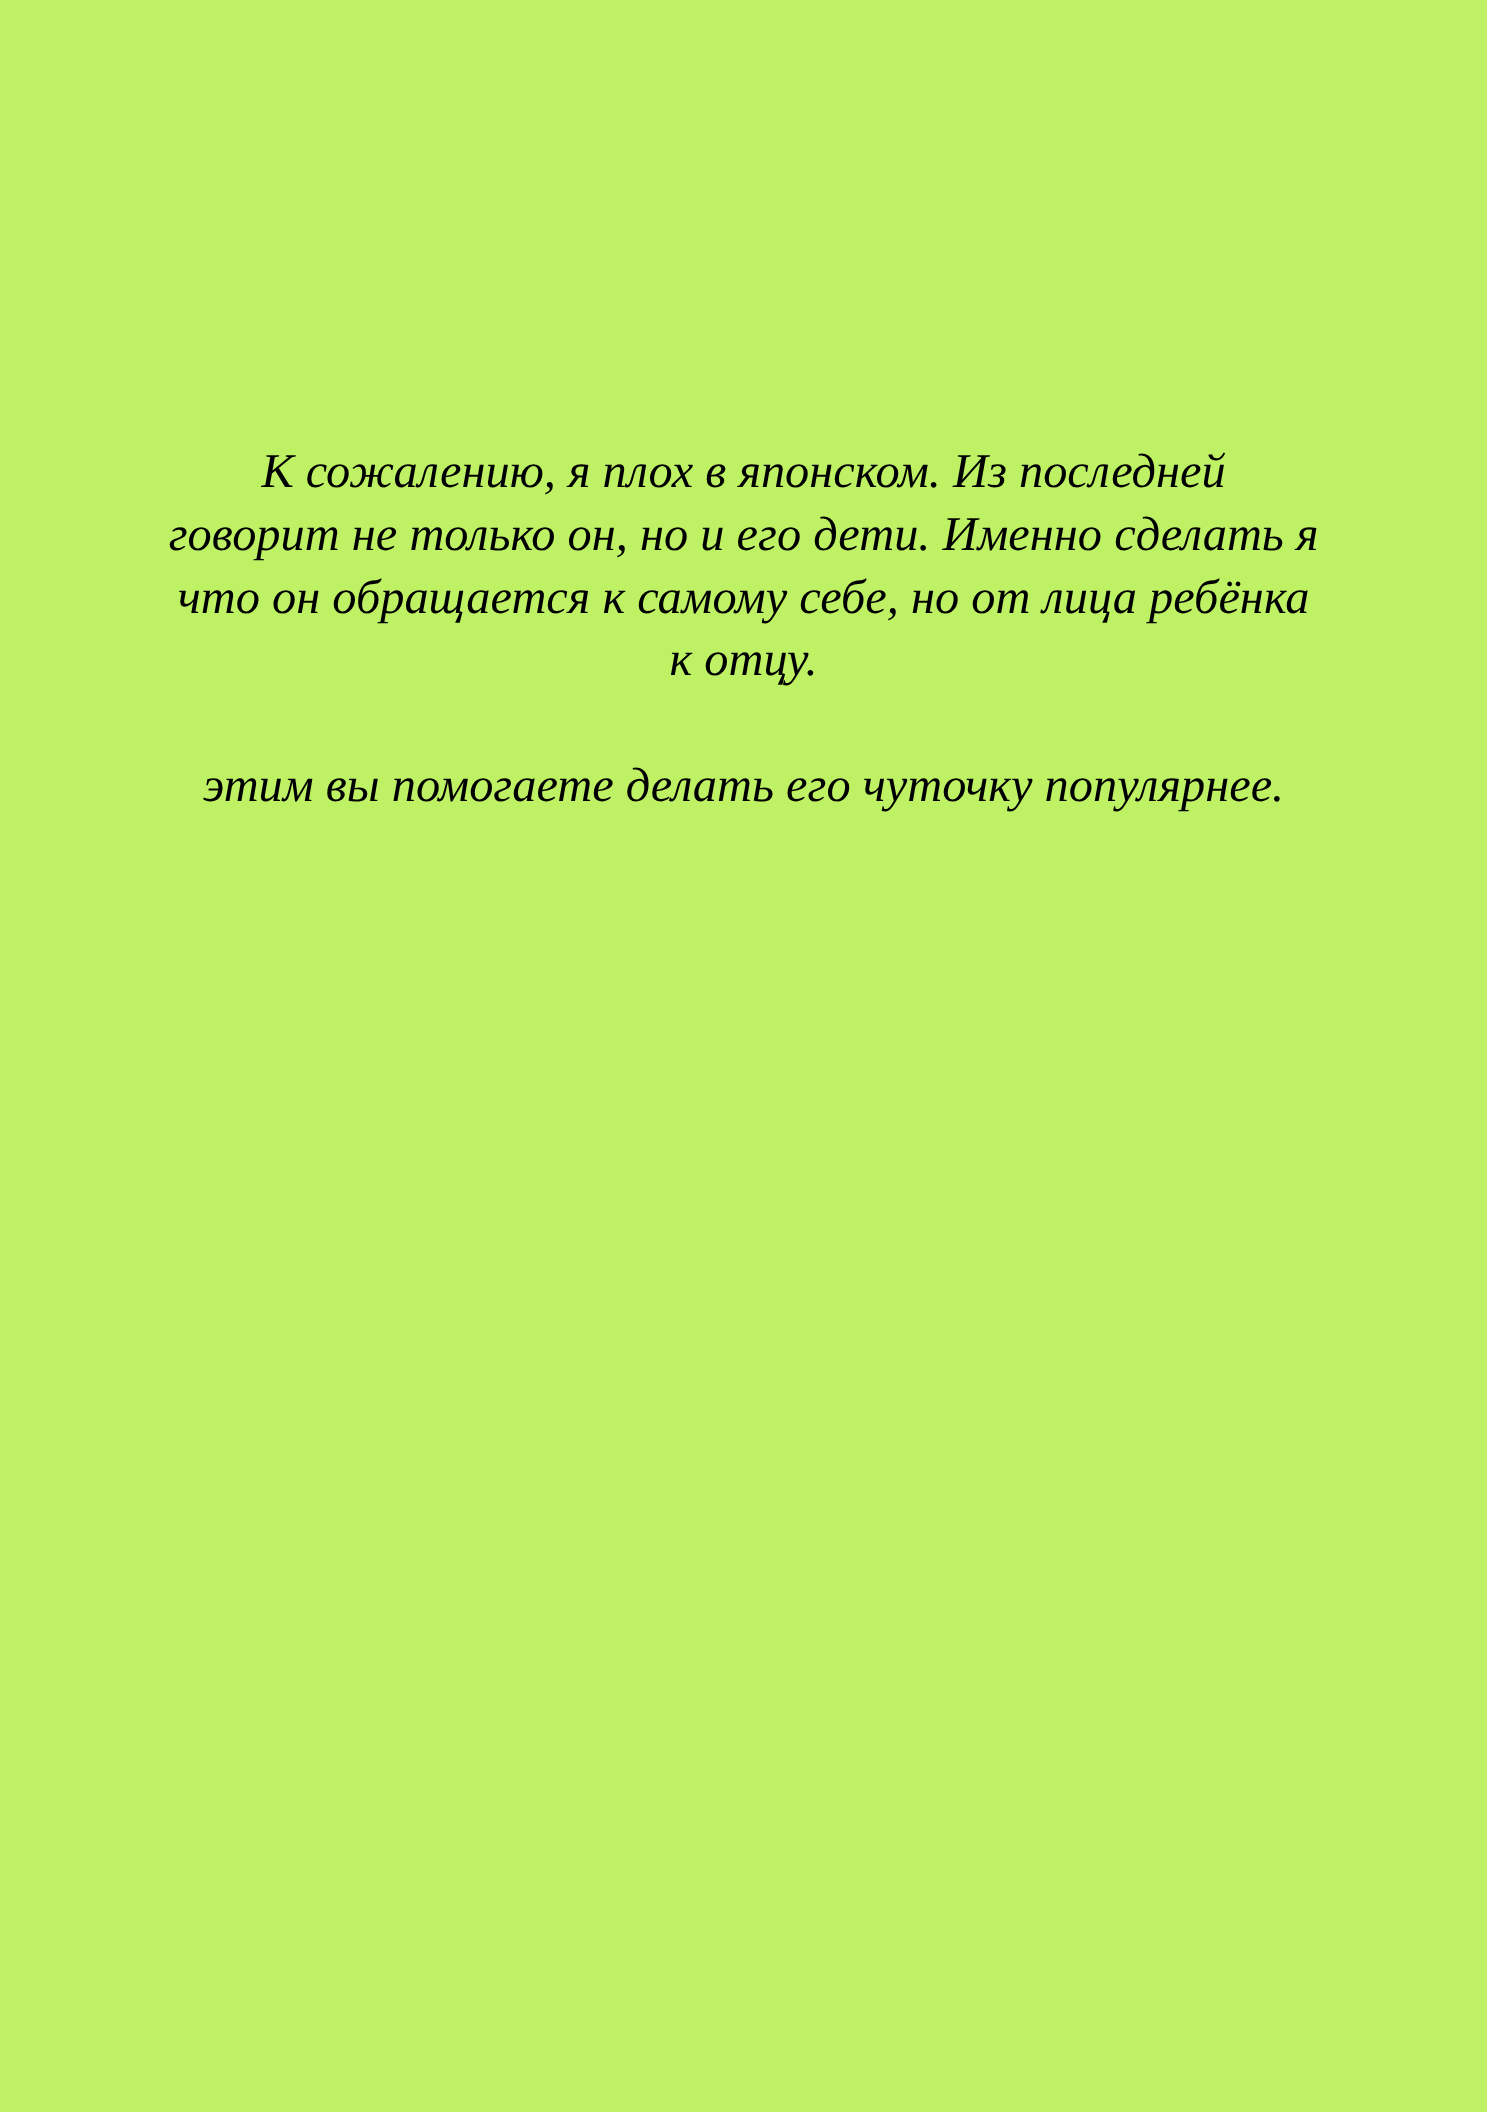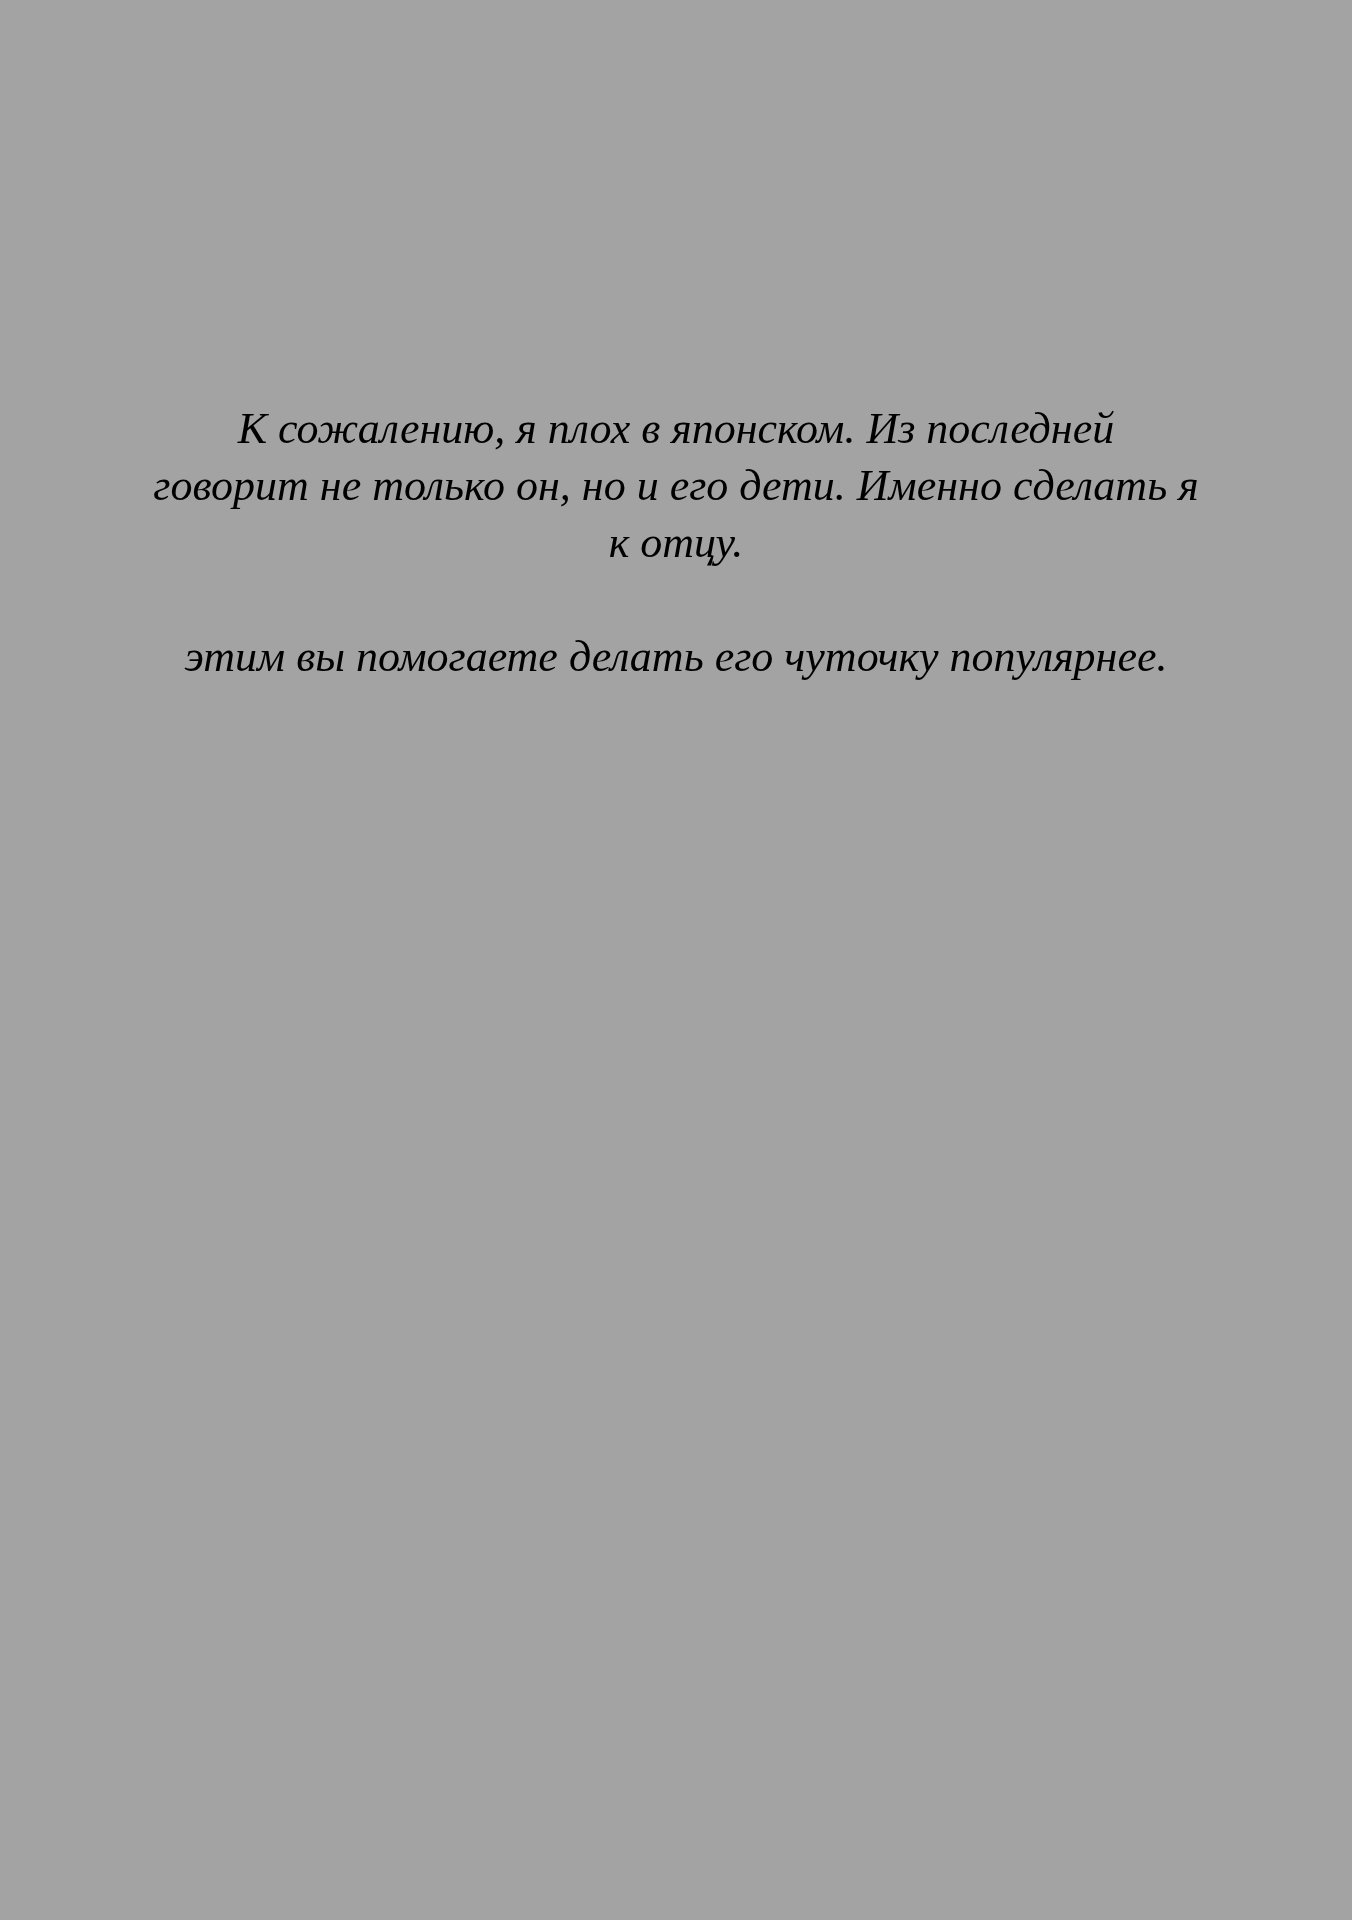--- a/index.html
+++ b/index.html
@@ -4,21 +4,21 @@
 <style>
   * { margin: 0; padding: 0; box-sizing: border-box; }
   html, body {
     background: #ffffff;
   }
   .page {
     position: relative;
     width: 1352px;
     height: 1920px;
     margin: 0 auto;
-    background: #a3a3a3;
+    background: #bef264;
     overflow: hidden;
   }
   .text-block {
     position: absolute;
     top: 400px;
     left: 40px;
     right: 40px;
     text-align: center;
     color: #000000;
     font-family: "Liberation Serif", "DejaVu Serif", serif;
@@ -33,20 +33,21 @@
 </style>
 </head>
 <body>
 
 <div class="page">
   <div class="text-block">
 
     <div class="paragraph">
       <div class="line">К сожалению, я плох в японском. Из последней</div>
       <div class="line">говорит не только он, но и его дети. Именно сделать я</div>
+      <div class="line">что он обращается к самому себе, но от лица ребёнка</div>
       <div class="line">к отцу.</div>
     </div>
 
     <div class="paragraph">
       <div class="line">этим вы помогаете делать его чуточку популярнее.</div>
     </div>
 
 
   </div>
 </div>

